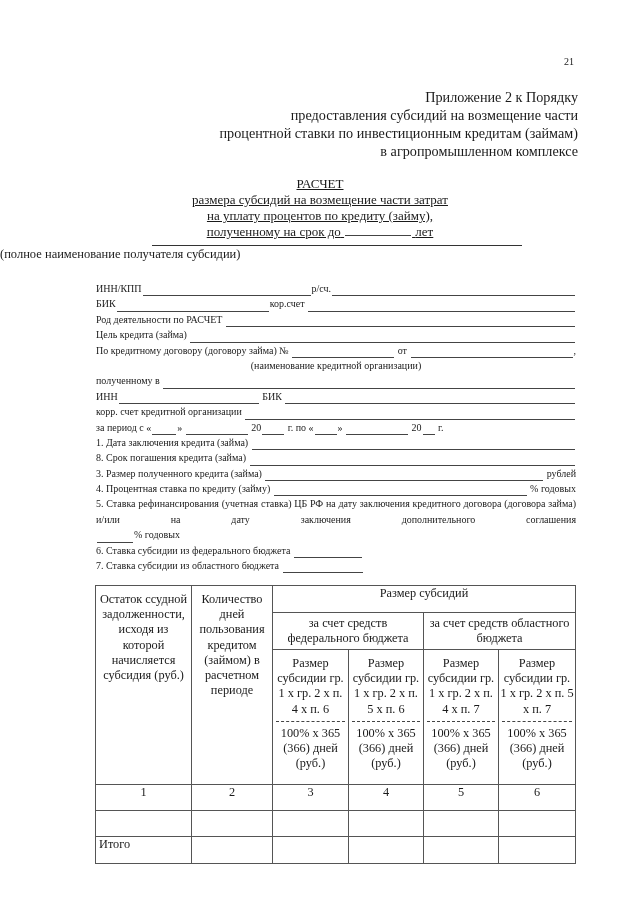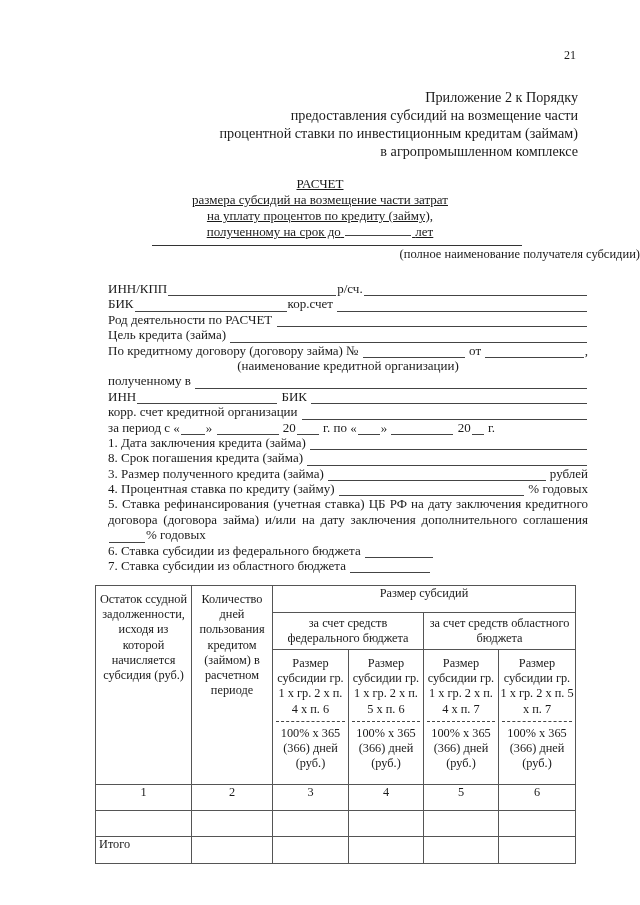--- a/index.html
+++ b/index.html
@@ -1,26 +1,26 @@
 <!DOCTYPE html>
 <html><head>
   <meta charset="utf-8">
   <style>
     html, body { margin: 0; padding: 0; background: #ffffff; }
     body { width: 640px; height: 905px; position: relative; overflow: hidden;
            font-family: "Liberation Serif", "DejaVu Serif", serif; color: #1a1a1a; }
     .abs { position: absolute; white-space: nowrap; }
-    .page-num { left: 564px; top: 48px; font-size: 12px; }
+    .page-num { left: 564px; top: 56px; font-size: 10px; }
     .appendix { right: 62px; top: 88px; text-align: right; font-size: 14.2px; line-height: 18px; }
     .appendix div { white-space: nowrap; }
     .calc { left: 0; width: 640px; top: 176px; text-align: center; font-size: 13px; line-height: 16px; }
     .calc div { white-space: nowrap; text-decoration: underline; }
     .recipient-line { left: 152px; top: 245px; width: 370px; border-top: 1px solid #333; }
-    .recipient-caption { left: 0; width: 640px; top: 247px; text-align: right; font-size: 12.5px; }
-    .fields { left: 108px; top: 281px; width: 480px; font-size: 13px; line-height: 15.4px; }
+    .recipient-caption { left: 0; width: 640px; top: 247px; text-align: left; font-size: 12.5px; }
+    .fields { left: 96px; top: 281px; width: 480px; font-size: 10px; line-height: 15.4px; }
     .row { display: flex; align-items: flex-end; white-space: nowrap; height: 15.4px; }
     .fill { flex: 1; border-bottom: 1px solid #444; height: 11px; margin: 0 1px; }
     .fixed { display: inline-block; border-bottom: 1px solid #444; height: 11px; margin: 0 1px; }
     .center-cap { justify-content: center; }
     .justify { text-align: justify; text-align-last: justify; white-space: normal; height: auto; display: block; }
     table.subsidy { position: absolute; left: 95px; top: 585px; width: 480px; border-collapse: collapse;
                     font-size: 12.3px; line-height: 15.2px; table-layout: fixed; }
     table.subsidy td { border: 1px solid #555; text-align: center; vertical-align: top; padding: 0 1px; }
     .hdr-top td { height: 26px; vertical-align: middle; margin-top: 6px; }
     .dash { border-top: 1px dashed #444; margin: 4px 2px 4px 2px; }

